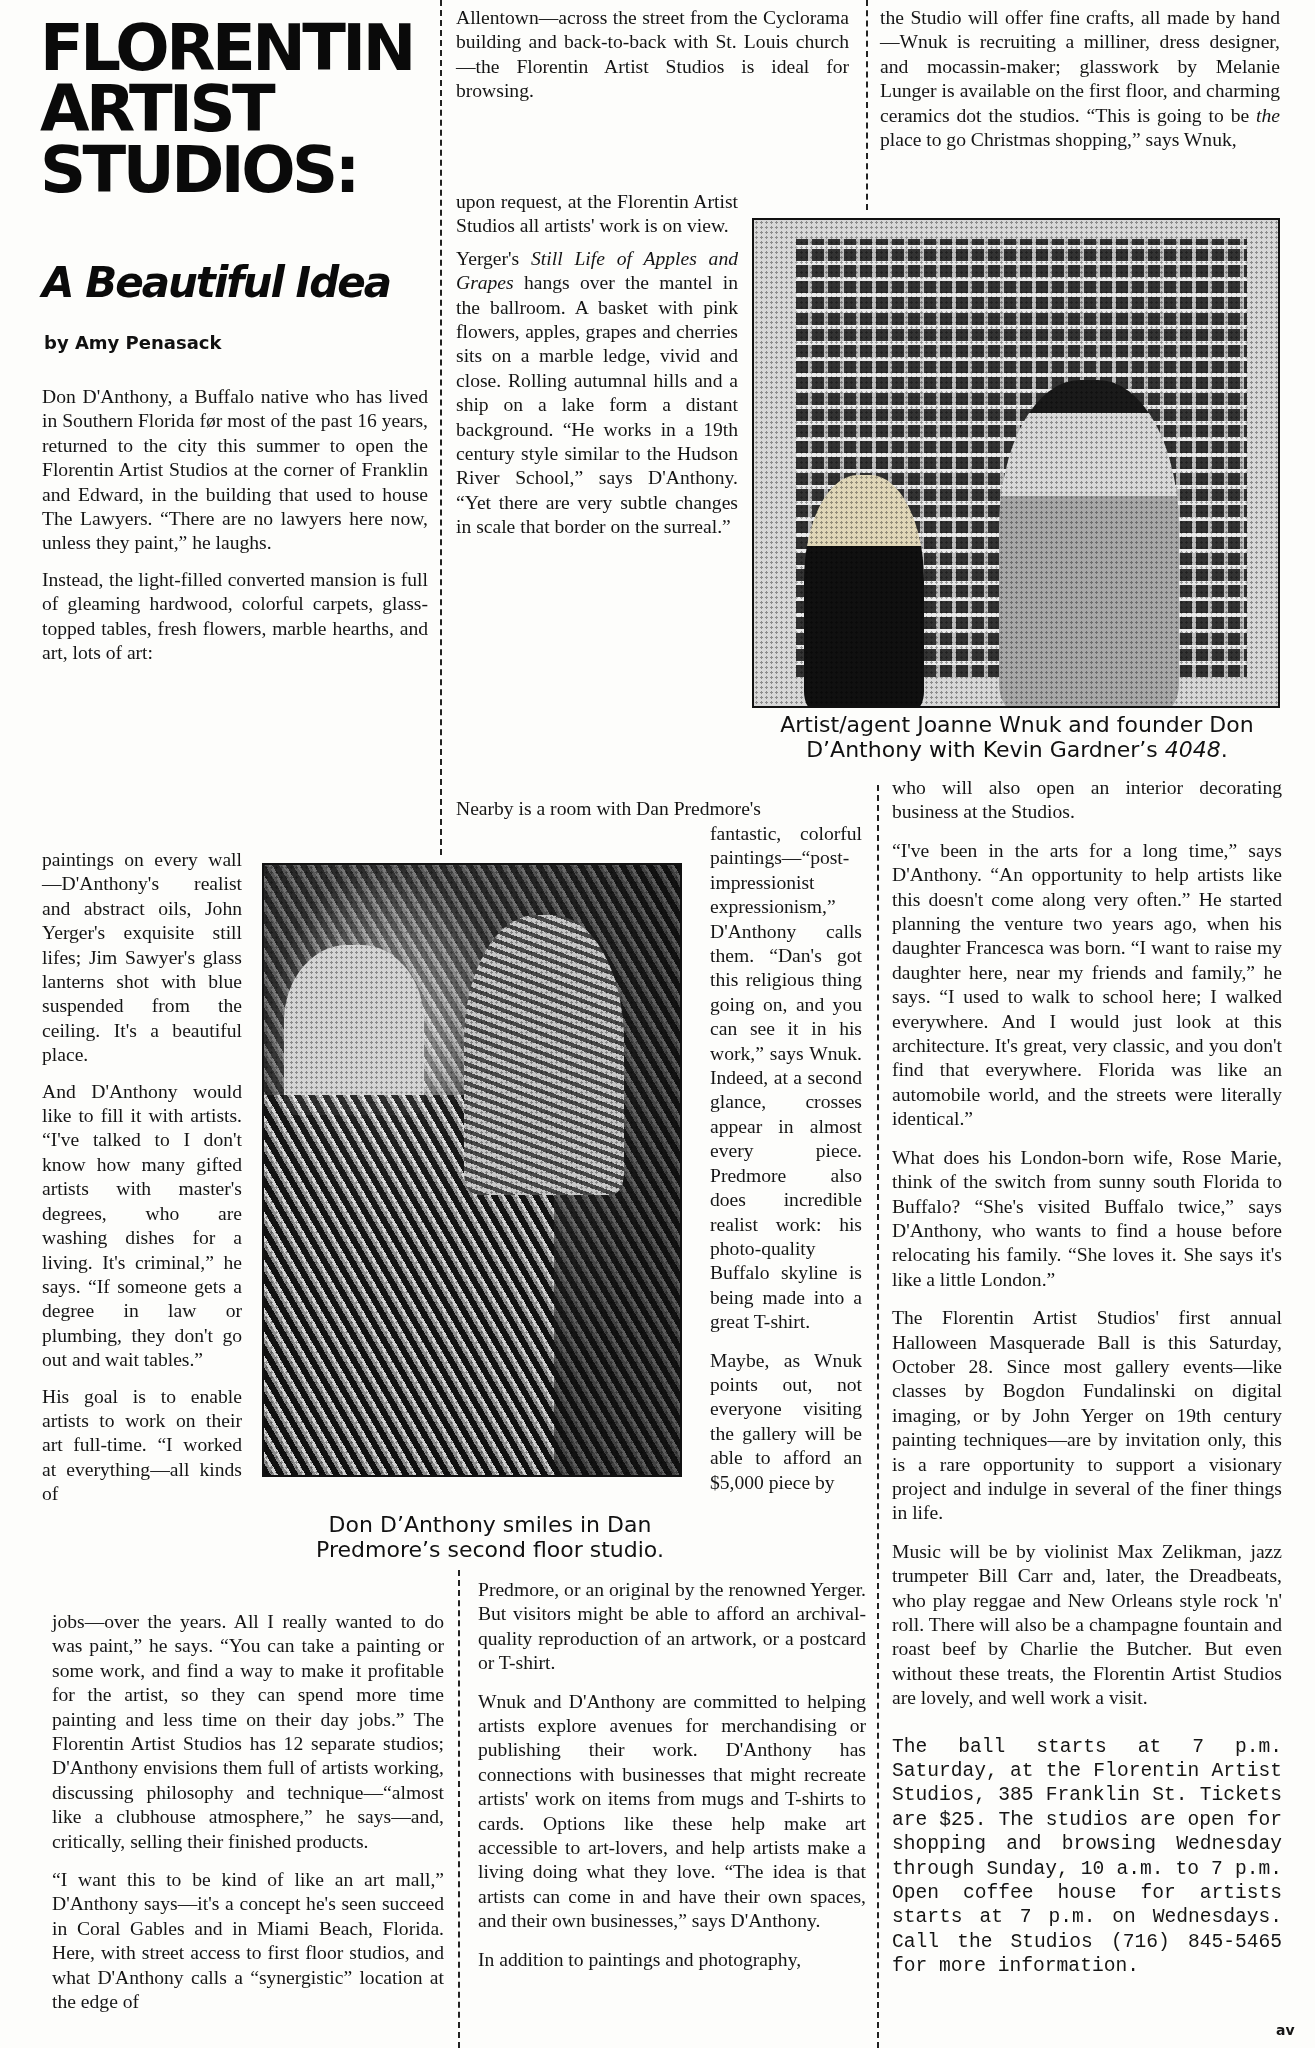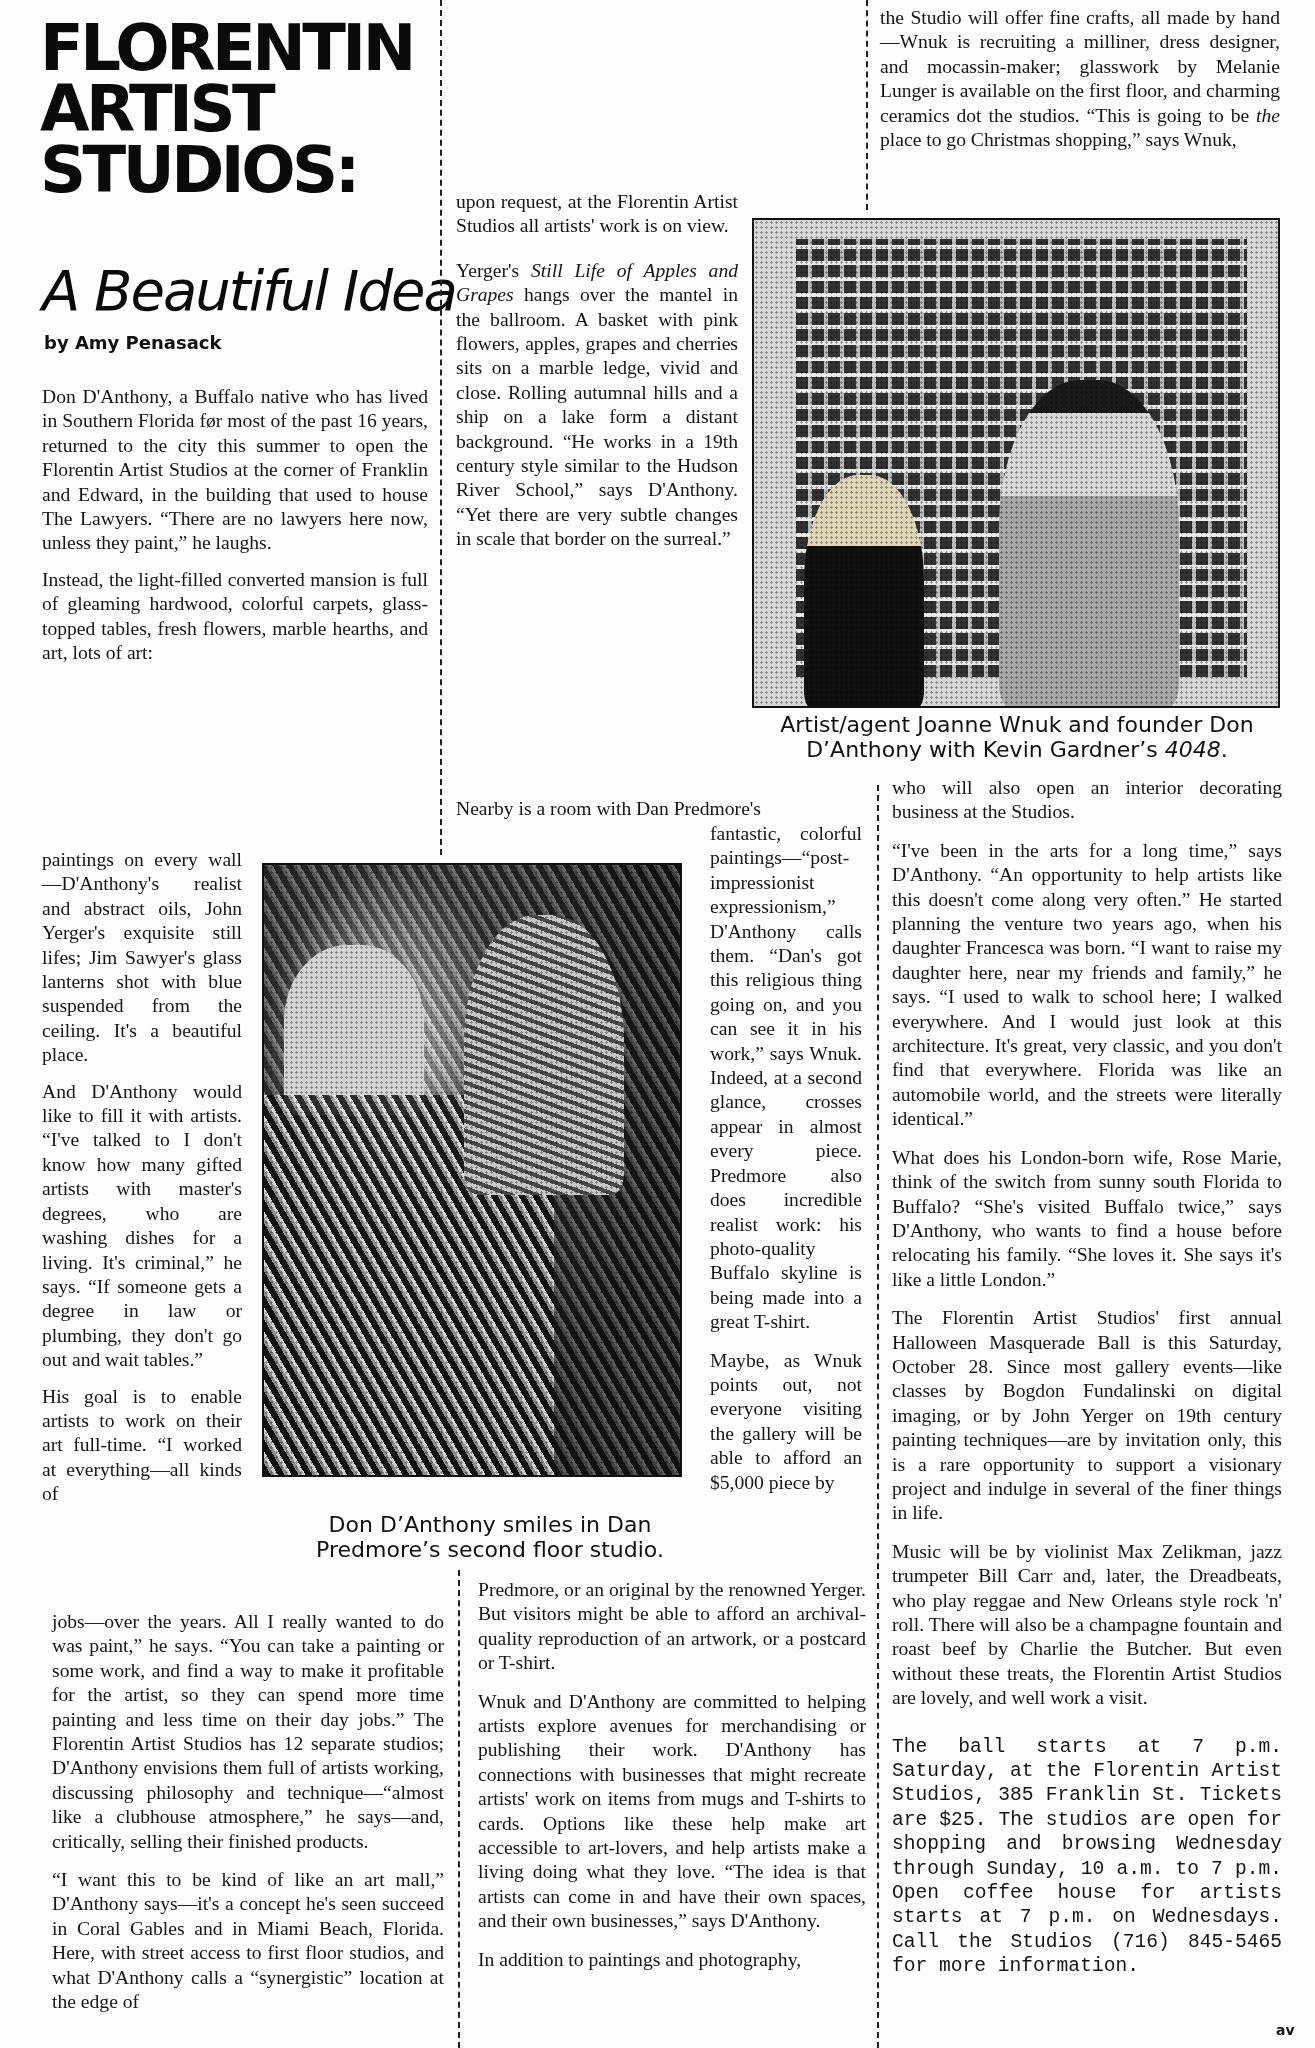--- a/index.html
+++ b/index.html
@@ -1,20 +1,20 @@
 <!DOCTYPE html>
 <html><head>
 <meta charset="utf-8">
 <style>
   html, body { margin:0; padding:0; background:#fdfdfb; }
   body { width:1315px; height:2048px; position:relative; overflow:hidden; color:#151515; }
   .abs { position:absolute; }
   p.body { font-family: "Liberation Serif", "DejaVu Serif", serif; font-size:19.6px; line-height:24.4px; margin:0; text-align:justify; hyphens:auto; }
   .headline { font-family: "DejaVu Sans", "Liberation Sans", sans-serif; font-weight:bold; font-size:64px; line-height:61px; letter-spacing:-3.5px; color:#0a0a0a; }
-  .subhead { font-family: "DejaVu Sans", "Liberation Sans", sans-serif; font-weight:normal; font-style:italic; font-size:56px; letter-spacing:-2px; color:#0a0a0a; }
+  .subhead { font-family: "DejaVu Sans", "Liberation Sans", sans-serif; font-weight:bold; font-style:italic; font-size:42px; letter-spacing:-2px; color:#0a0a0a; }
   .byline { font-family: "DejaVu Sans", "Liberation Sans", sans-serif; font-weight:bold; font-size:18px; color:#111; }
   .caption { font-family: "DejaVu Sans", "Liberation Sans", sans-serif; font-size:22px; line-height:25px; text-align:center; color:#111; }
   .vrule { position:absolute; width:0; border-left:2.5px dashed #222; }
   .photo { position:absolute; border:2px solid #111; overflow:hidden; }
   .grain { position:absolute; inset:0; opacity:.35;
     background-image: radial-gradient(#000 1px, transparent 1.4px);
     background-size:5px 5px; }
   .photo1 { background:
       repeating-linear-gradient(90deg, #1a1a1a 0 14px, #8a8a8a 14px 20px, #d9d9d9 20px 24px),
       #555; }
@@ -60,24 +60,25 @@
 <div class="photo photo2" style="left:262px; top:863px; width:416px; height:610px;">
   <div class="scribble" style="left:0; top:0; width:100%; height:100%; opacity:.35;"></div>
   <div class="person" style="left:20px; top:80px; width:140px; height:170px; background:#d5d5d5;"></div>
   <div class="scribble" style="left:0; top:230px; width:290px; height:380px;"></div>
   <div class="person" style="left:200px; top:50px; width:160px; height:280px; background:repeating-linear-gradient(20deg,#c8c8c8 0 5px,#4a4a4a 5px 9px);"></div>
   <div class="grain"></div>
 </div>
 <div class="abs caption" style="left:280px; top:1512px; width:420px;">Don D’Anthony smiles in Dan Predmore’s second floor studio.</div>
 
 <div class="abs" style="left:456px; top:6px; width:393px;">
+  <p class="body">Allentown—across the street from the Cyclorama building and back-to-back with St. Louis church—the Florentin Artist Studios is ideal for browsing.</p>
 </div>
 <div class="abs" style="left:456px; top:190px; width:282px;">
   <p class="body">upon request, at the Florentin Artist Studios all artists' work is on view.</p>
-  <p class="body" style="margin-top:20px;">
+  <p class="body" style="margin-top:8px;">
     <span>Yerger's </span><i>Still Life of Apples and Grapes</i><span> hangs over the mantel in the ballroom. A basket with pink flowers, apples, grapes and cherries sits on a marble ledge, vivid and close. Rolling autumnal hills and a ship on a lake form a distant background. “He works in a 19th century style similar to the Hudson River School,” says D'Anthony. “Yet there are very subtle changes in scale that border on the surreal.”</span>
   </p>
 </div>
 <div class="abs" style="left:456px; top:797px; width:404px;">
   <p class="body" style="text-align:left;">Nearby is a room with Dan Predmore's</p>
 </div>
 <div class="abs" style="left:710px; top:822px; width:152px;">
   <p class="body">fantastic, colorful paintings—“post-impressionist expressionism,” D'Anthony calls them. “Dan's got this religious thing going on, and you can see it in his work,” says Wnuk. Indeed, at a second glance, crosses appear in almost every piece. Predmore also does incredible realist work: his photo-quality Buffalo skyline is being made into a great T-shirt.</p>
   <p class="body" style="margin-top:14px;">Maybe, as Wnuk points out, not everyone visiting the gallery will be able to afford an $5,000 piece by</p>
 </div>

